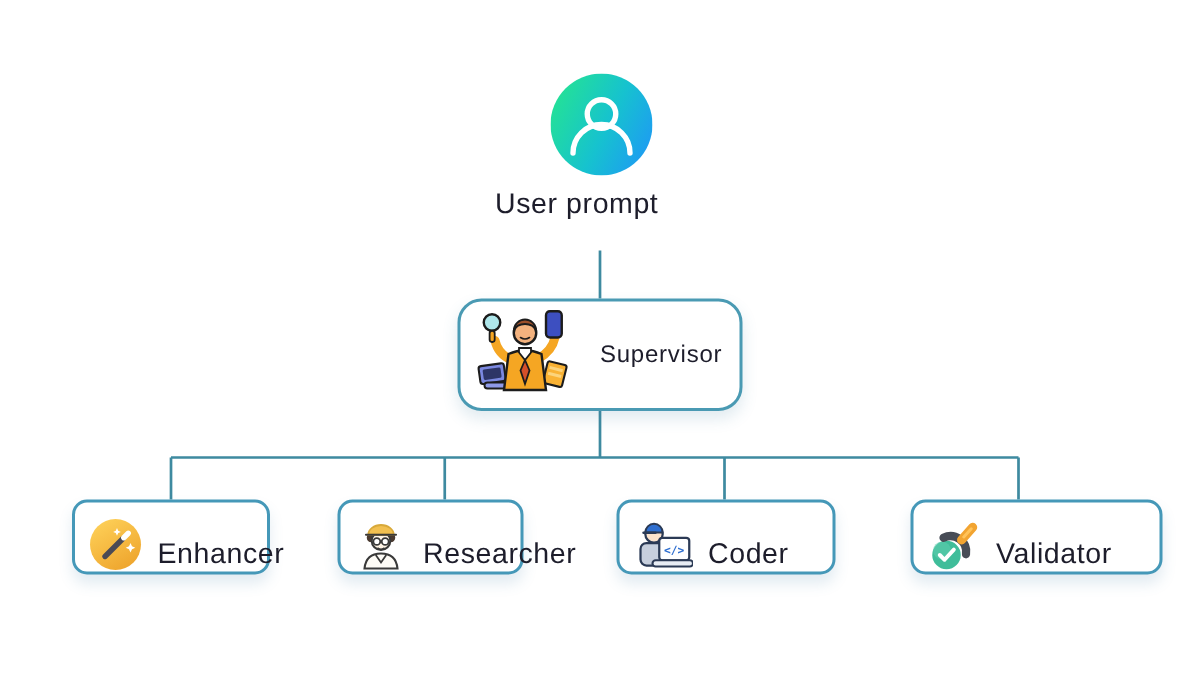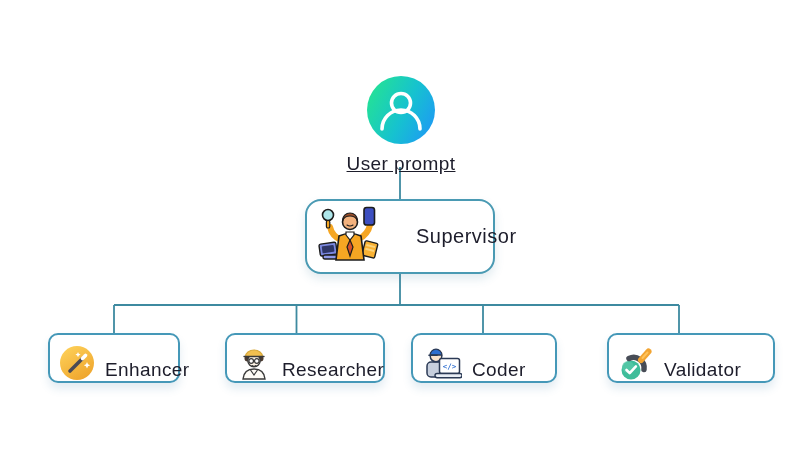--- a/index.html
+++ b/index.html
@@ -6,45 +6,45 @@
   .canvas{
     position:relative;width:800px;height:450px;background:#ffffff;overflow:hidden;
     font-family:"Liberation Sans","DejaVu Sans",sans-serif;
     color:var(--text,#1d1d2b);
   }
   
   .connectors{position:absolute;left:0;top:0;z-index:0;}
   .conn{stroke:var(--connector,#3e8aa0);stroke-width:1.8;fill:none;}
 
   
-  .user-node{position:absolute;left:330px;top:76px;width:142px;text-align:center;z-index:1;text-decoration:underline;}
+  .user-node{position:absolute;left:330px;top:49px;width:142px;text-align:left;z-index:1;}
   .avatar{width:68px;height:68px;display:block;margin:0 auto;}
   .user-label{display:block;margin-top:9px;font-size:19px;letter-spacing:.4px;font-weight:500;}
 
   
   .supervisor-box{
     position:absolute;left:305px;top:199px;width:190px;height:75px;z-index:1;
     background:#fff;border:2px solid var(--supervisor-border,#4a9ab3);border-radius:16px;
     box-shadow:0 5px 10px rgba(70,130,160,.16);
     display:flex;align-items:center;box-sizing:border-box;padding-left:10px;
   }
   .supervisor-box .icon{flex:0 0 auto;line-height:0;}
-  .supervisor-label{font-size:20px;letter-spacing:.5px;font-weight:500;margin-left:33px;text-align:right;}
+  .supervisor-label{font-size:16px;letter-spacing:.5px;font-weight:500;margin-left:17px;text-align:right;}
 
   
   .agent-box{
     position:absolute;top:333px;height:50px;z-index:1;background:#fff;
     border:2px solid var(--agent-border,#4598b8);border-radius:10px;
     box-shadow:0 6px 9px rgba(70,130,170,.15);
     display:flex;align-items:flex-end;box-sizing:border-box;padding-left:9px;gap:10px;
   }
   .agent-box .icon{flex:0 0 auto;line-height:0;}
   .agent-label{font-size:19px;letter-spacing:.4px;font-weight:500;white-space:nowrap;}
   .box-enhancer{left:48px;width:132px;}
-  .box-researcher{left:225px;width:160px;}
+  .box-researcher{left:225px;width:124px;}
   .box-coder{left:411px;width:146px;}
   .box-validator{left:607px;width:168px;}
 </style>
 </head>
 <body>
 
 <div class="canvas">
 
   <svg class="connectors" width="800" height="450" viewBox="0 0 800 450" aria-hidden="true">
     <path class="conn" d="M400 167 V199 M400 274 V305 M114 305 H679 M114 305 V333 M296.5 305 V333 M483 305 V333 M679 305 V333"></path>

